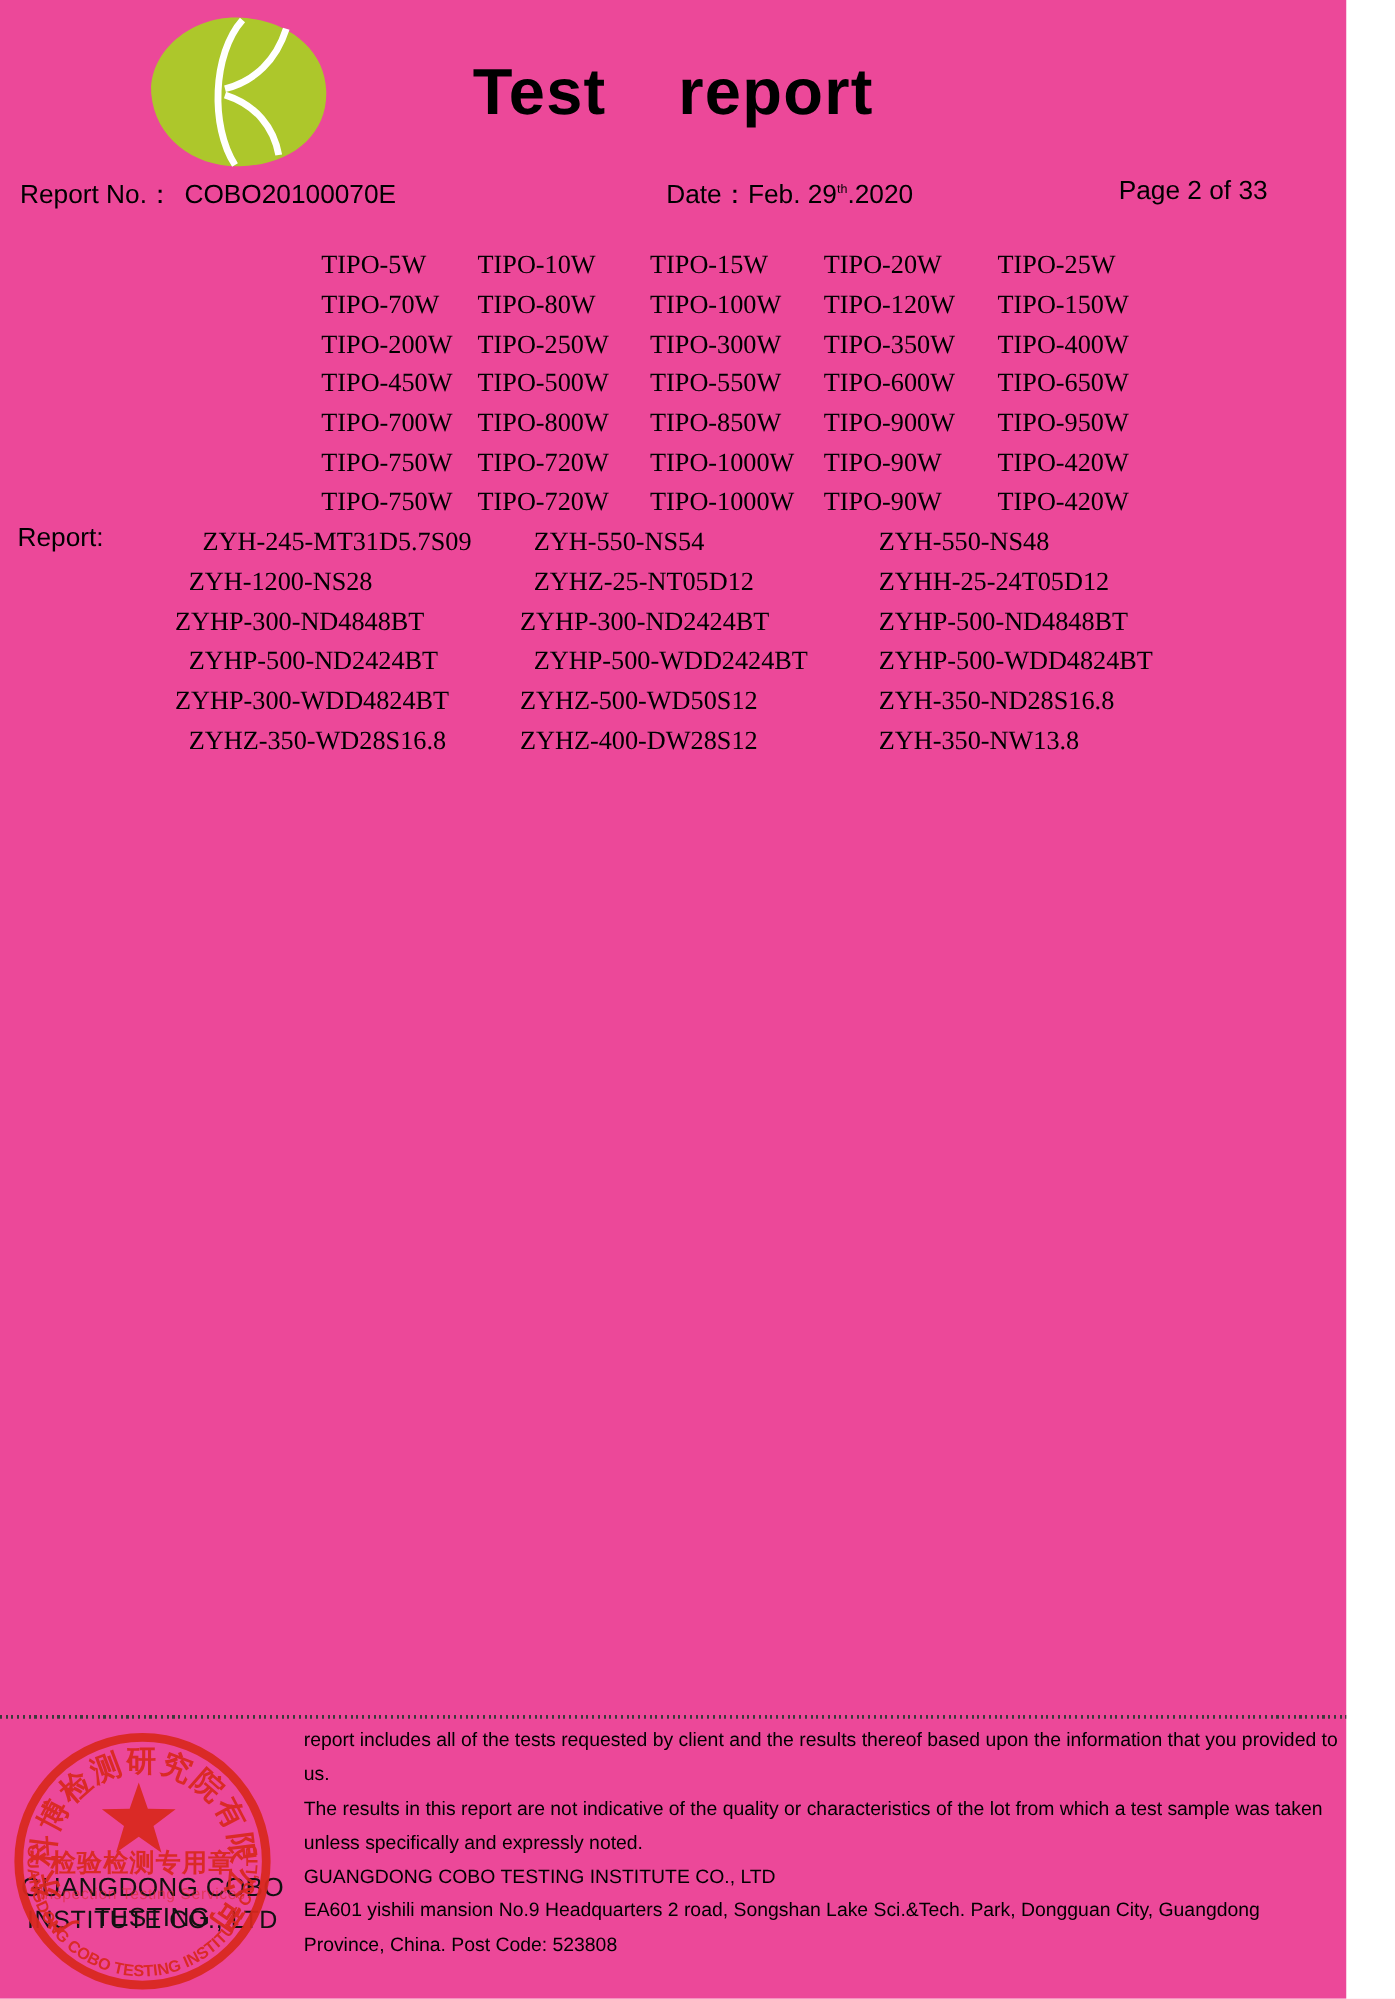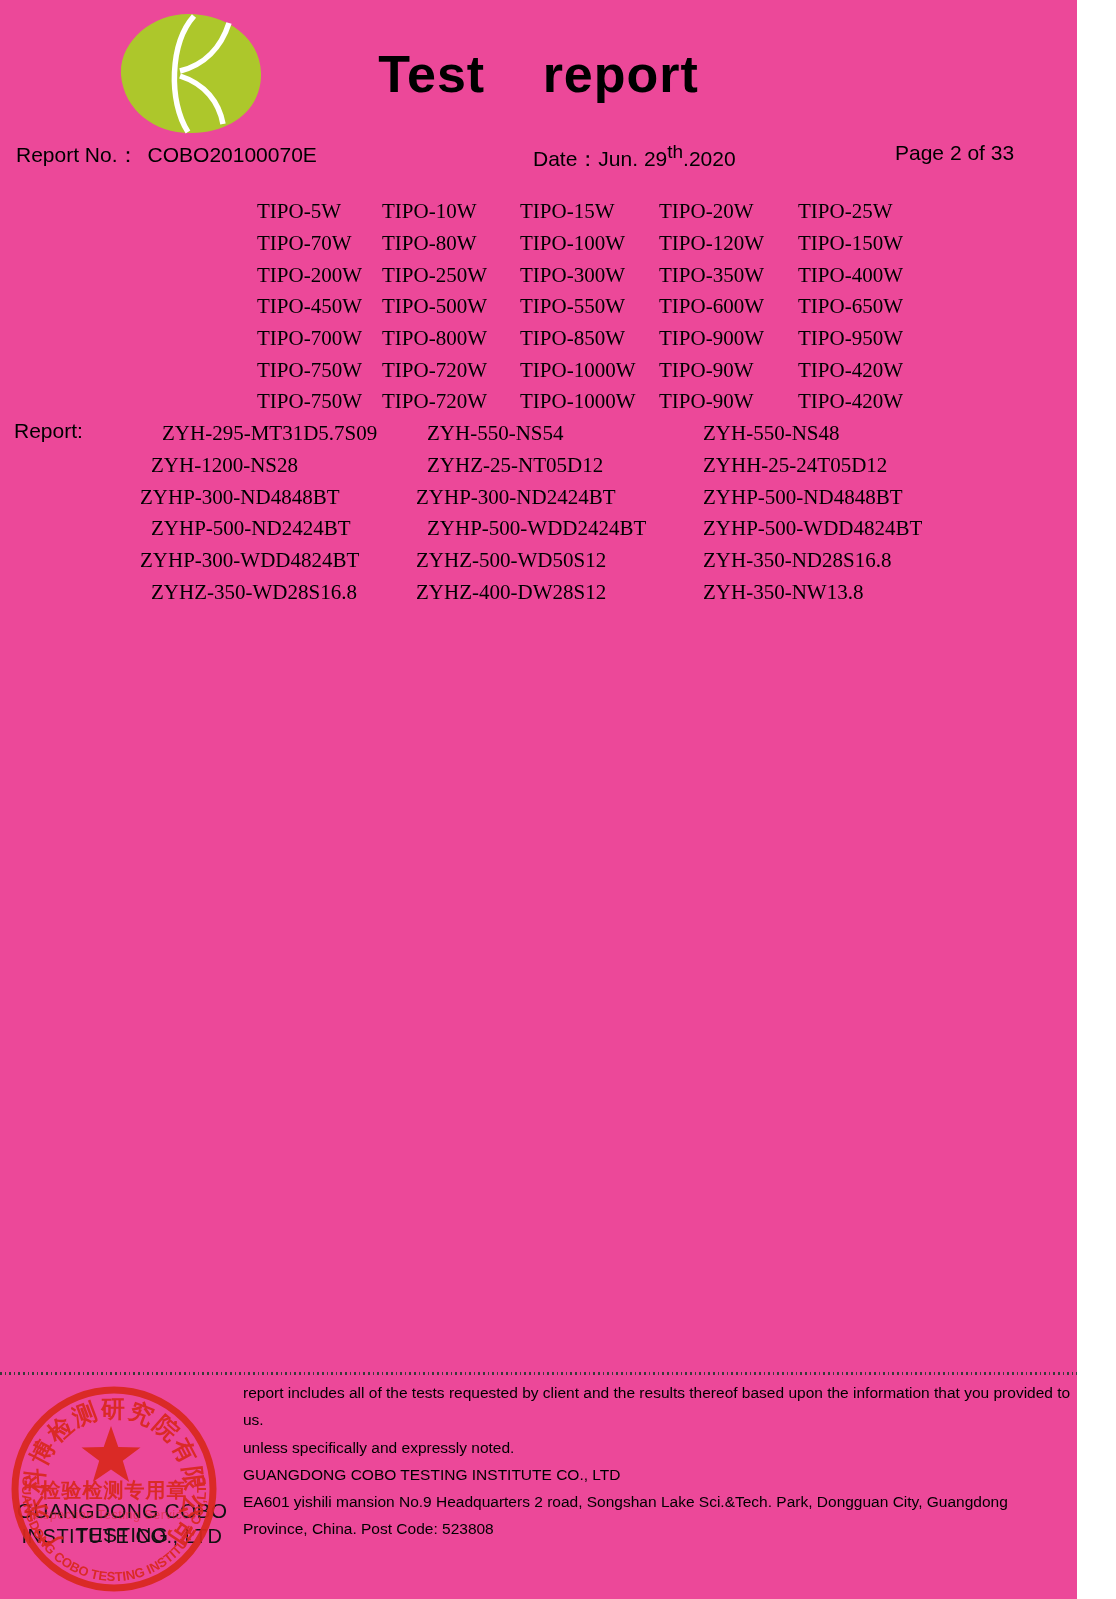--- a/index.html
+++ b/index.html
@@ -8,21 +8,21 @@
 
   
   .logo{position:absolute;left:118px;top:13px;}
   .title{position:absolute;top:44px;left:0;width:100%;text-align:center;
          font-size:52px;font-weight:bold;word-spacing:42px;letter-spacing:1px;}
   .hdr{position:absolute;top:141px;left:0;width:100%;font-size:21px;}
   .hdr-rno{position:absolute;left:16px;}
   .hdr-val{margin-left:9px;}
   .hdr-date{position:absolute;left:533px;}
   .hdr-page{position:absolute;left:895px;}
-  sup{font-size:19px;}
+  sup{font-size:10px;}
 
   
   .model-label{position:absolute;left:14px;top:419px;font-size:21px;}
   .mtable{position:absolute;left:140px;top:196px;font-family:"Liberation Serif",serif;
           font-size:21px;}
   .mrow{display:flex;height:31.7px;align-items:center;justify-content:flex-end;}
   .mrow span{display:block;white-space:nowrap;}
   .t1{width:125px}.t2{width:138px}.t3{width:139px}.t4{width:139px}.t5{width:140px}
   .z1{width:265px}.z2{width:276px}.z3{width:235px}
   .ind{padding-left:11px;}
@@ -54,21 +54,21 @@
     <path d="M 62,63 C 87,71 101,89 105,111" stroke="#ffffff" stroke-width="5.5" fill="none"></path>
   </svg>
 
   <div class="title">Test report</div>
 
   <div class="hdr">
     <span class="hdr-rno">
       <span>Report No.：</span><span class="hdr-val">COBO20100070E</span>
     </span>
     <span class="hdr-date">
-      <span>Date：</span><span><span>Jun. 29</span><sup>th</sup><span>.2020</span></span>
+      <span>Date：</span><span><span>Feb. 29</span><sup>th</sup><span>.2020</span></span>
     </span>
     <span class="hdr-page">Page 2 of 33</span>
   </div>
 
   <div class="model-label">Report:</div>
 
   <div class="mtable">
     <div class="mrow">
       <span class="t1">TIPO-5W</span>
       <span class="t2">TIPO-10W</span>
@@ -112,21 +112,21 @@
       <span class="t5">TIPO-420W</span>
     </div>
     <div class="mrow">
       <span class="t1">TIPO-750W</span>
       <span class="t2">TIPO-720W</span>
       <span class="t3">TIPO-1000W</span>
       <span class="t4">TIPO-90W</span>
       <span class="t5">TIPO-420W</span>
     </div>
     <div class="mrow">
-      <span class="z1">ZYH-295-MT31D5.7S09</span>
+      <span class="z1">ZYH-245-MT31D5.7S09</span>
       <span class="z2">ZYH-550-NS54</span>
       <span class="z3">ZYH-550-NS48</span>
     </div>
     <div class="mrow">
       <span class="z1">ZYH-1200-NS28</span>
       <span class="z2 ind">ZYHZ-25-NT05D12</span>
       <span class="z3">ZYHH-25-24T05D12</span>
     </div>
     <div class="mrow">
       <span class="z1">ZYHP-300-ND4848BT</span>
@@ -147,20 +147,21 @@
       <span class="z1">ZYHZ-350-WD28S16.8</span>
       <span class="z2">ZYHZ-400-DW28S12</span>
       <span class="z3 ind">ZYH-350-NW13.8</span>
     </div>
   </div>
 
   <div class="sep"></div>
 
   <div class="ftext">
     <div>report includes all of the tests requested by client and the results thereof based upon the information that you provided to us.</div>
+    <div>The results in this report are not indicative of the quality or characteristics of the lot from which a test sample was taken</div>
     <div>unless specifically and expressly noted.</div>
     <div>GUANGDONG COBO TESTING INSTITUTE CO., LTD</div>
     <div>EA601 yishili mansion No.9 Headquarters 2 road, Songshan Lake Sci.&amp;Tech. Park, Dongguan City, Guangdong</div>
     <div>Province, China. Post Code: 523808</div>
     <div class="contact">
 
       <span class="contact-fax"></span>
       <span class="contact-web"> </span>
     </div>
   </div>

